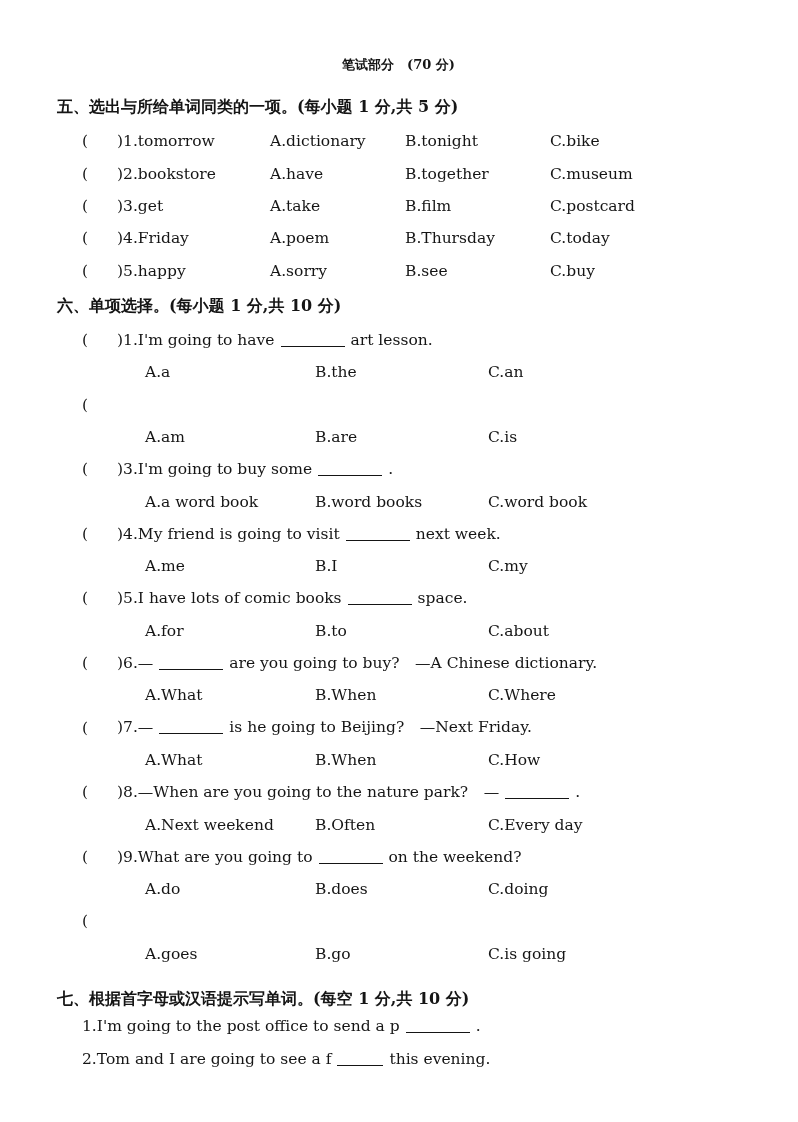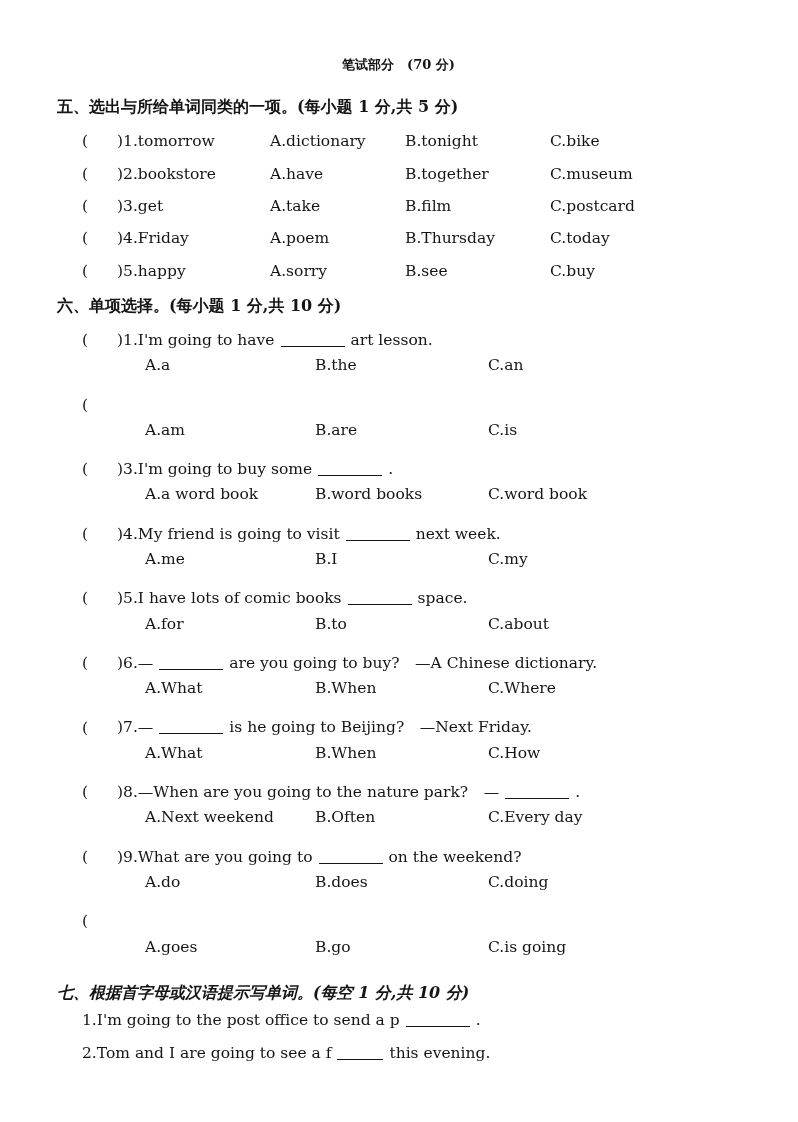--- a/index.html
+++ b/index.html
@@ -11,30 +11,30 @@
   .page { padding:52px 58px 0 57px; }
   .title { text-align:center; font-weight:bold; font-size:13px; line-height:26px; margin-bottom:16px; }
   .sec-heading { font-weight:bold; font-size:16px; line-height:26px; margin:6px 0 5px 0; }
   .row5 { display:flex; align-items:center; height:32.4px; margin-left:25px; white-space:nowrap; }
   .row5 .bracket { width:35px; }
   .row5 .word { width:153px; }
   .row5 .optA { width:135px; }
   .row5 .optB { width:145px; }
   .q-line { display:flex; align-items:center; height:32.3px; margin-left:25px; white-space:nowrap; }
   .q-line .bracket { width:35px; }
-  .opts { display:flex; align-items:flex-start; height:32.3px; margin-left:88px; white-space:nowrap; }
+  .opts { display:flex; align-items:center; height:32.3px; margin-left:88px; white-space:nowrap; }
   .opts .optA { width:170px; }
   .opts .optB { width:173px; }
   .blank {
     display:inline-block; width:64px; height:15px;
     border-bottom:1px solid #151515; margin:0 6px; vertical-align:-2px;
   }
   .blank.short { width:46px; }
   .s7line { display:flex; align-items:flex-start; height:33px; margin-left:25px; white-space:nowrap; }
-  .sec7 { margin-top:10px;font-style:italic; }
+  .sec7 { margin-top:16px; }
   .footer {
     position:absolute; right:106px; top:1134px;
     color:#15803d; font-size:15px;font-style:italic;
   }
 </style>
 </head>
 <body>
 
 <div class="page">
 

